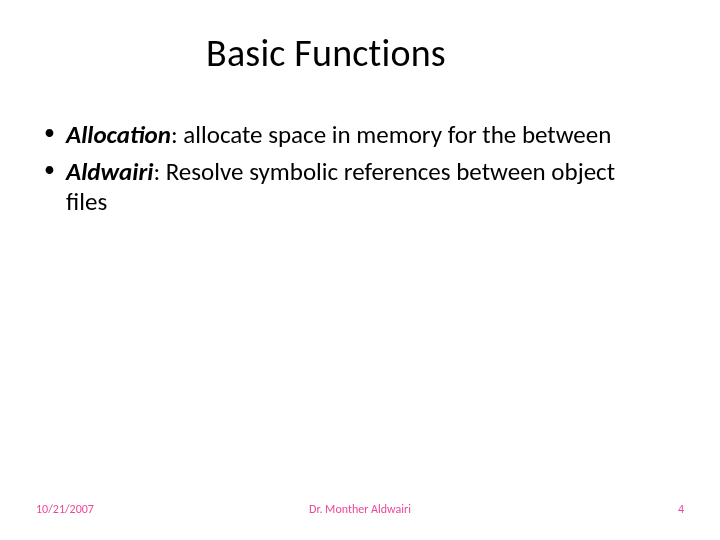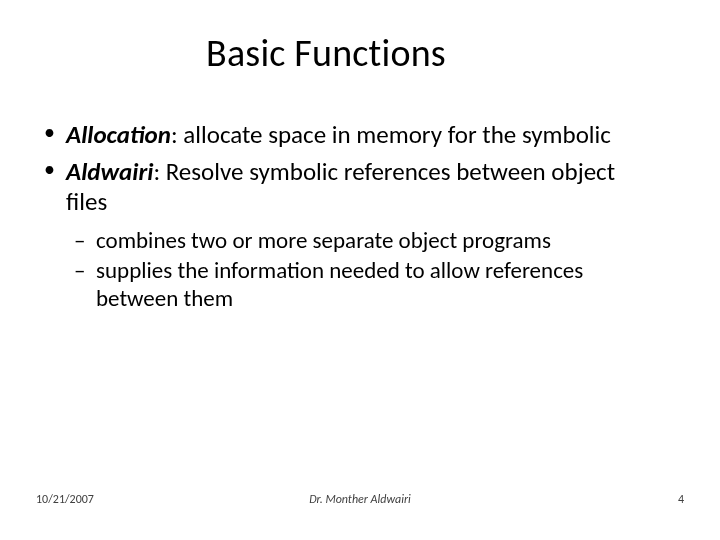--- a/index.html
+++ b/index.html
@@ -7,40 +7,36 @@
   .slide { position: relative; width: 652px; height: 540px; padding: 24px 36px 0 36px; }
   .title { text-align: center; font-size: 38px; font-weight: 400; margin-top: 6px; margin-bottom: 44px; letter-spacing: 0.2px; }
   .content { font-size: 25px; line-height: 1.22; }
   ul.level1 { list-style: none; padding-left: 0; }
   ul.level1 > li { position: relative; padding-left: 30px; margin-bottom: 6px; }
   ul.level1 > li::before { content: "•"; position: absolute; left: 8px; top: 0; font-size: 22px; }
   ul.level2 { list-style: none; padding-left: 0; margin-top: 8px; font-size: 23px; }
   ul.level2 > li { position: relative; padding-left: 30px; margin-bottom: 2px; }
   ul.level2 > li::before { content: "–"; position: absolute; left: 8px; top: 0; }
   .term { font-weight: 700; font-style: italic; margin-top: 36px; }
-  .footer { position: absolute; bottom: 34px; left: 0; width: 720px; padding: 0 36px; font-size: 12px; color: #404040; display: flex; justify-content: space-between; align-items: baseline; }
-  .footer .center { position: absolute; left: 50%; transform: translateX(-50%); font-style: italic; }
+  .footer { position: absolute; bottom: 24px; left: 0; width: 720px; padding: 0 36px; font-size: 12px; color: #ec4899; display: flex; justify-content: space-between; align-items: baseline; }
+  .footer .center { position: absolute; left: 50%; transform: translateX(-50%); }
 </style>
 </head>
 <body>
 
 <div class="slide">
   <h1 class="title">Basic Functions</h1>
 
   <div class="content">
     <ul class="level1">
       <li>
-        <span class="term">Allocation</span><span>: allocate space in memory for the symbolic</span>
+        <span class="term">Allocation</span><span>: allocate space in memory for the between</span>
       </li>
       <li>
         <span class="term">Aldwairi</span><span>: Resolve symbolic references between object files</span>
-        <ul class="level2">
-          <li>combines two or more separate object programs</li>
-          <li>supplies the information needed to allow references between them</li>
-        </ul>
       </li>
     </ul>
   </div>
 
   <div class="footer">
     <span>10/21/2007</span>
     <span class="center">Dr. Monther Aldwairi</span>
     <span>4</span>
   </div>
 </div>

